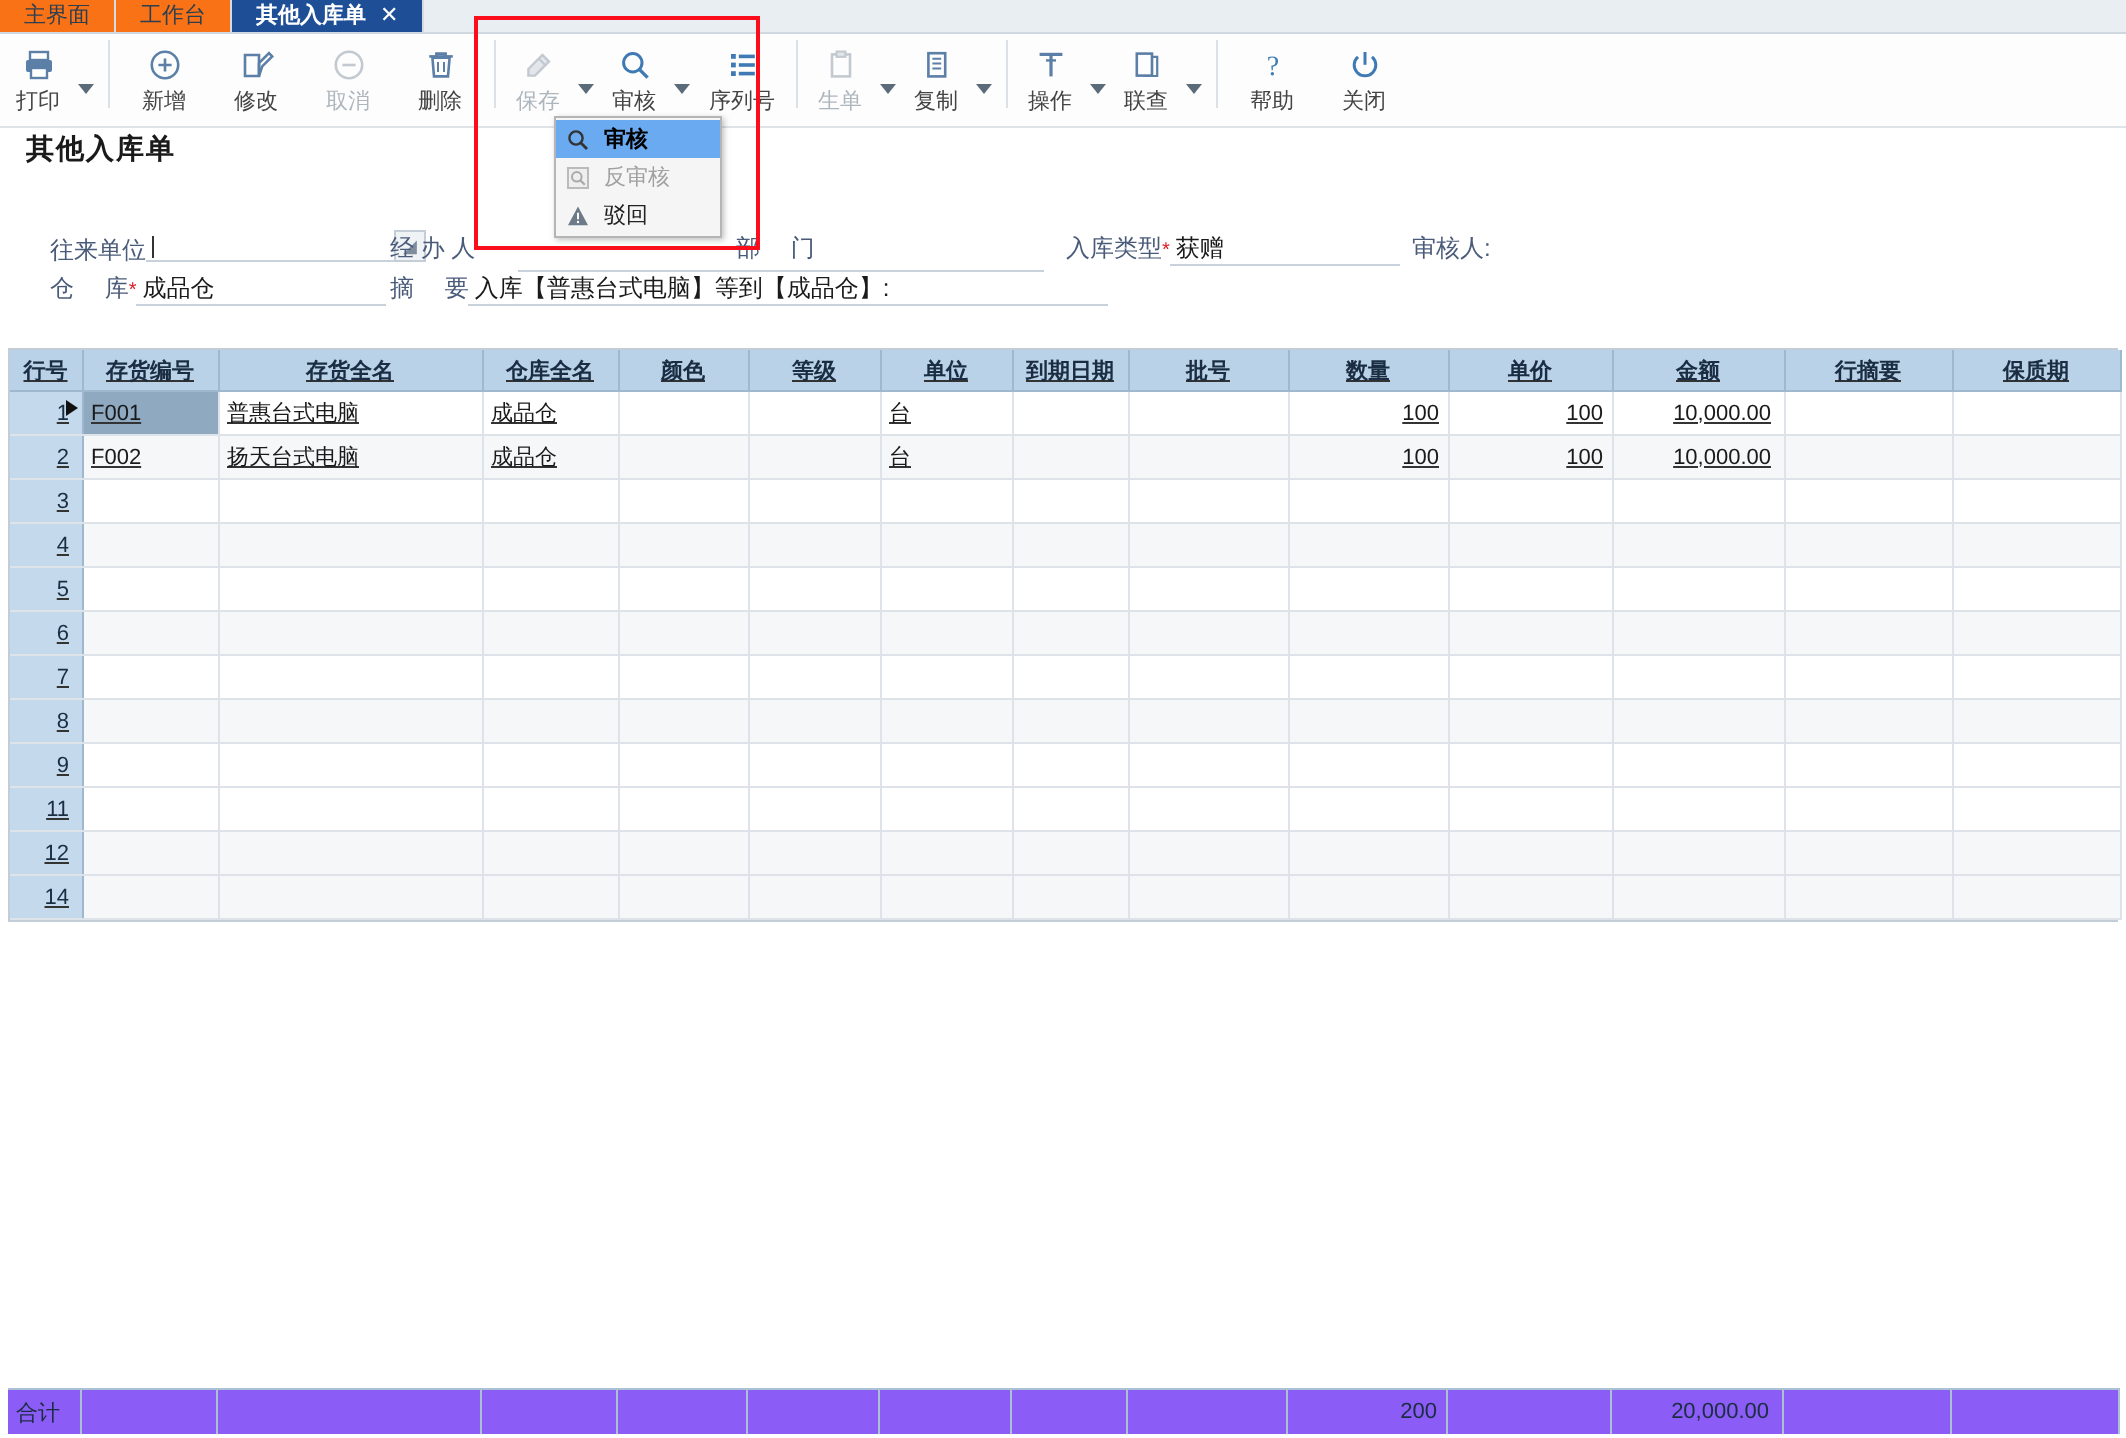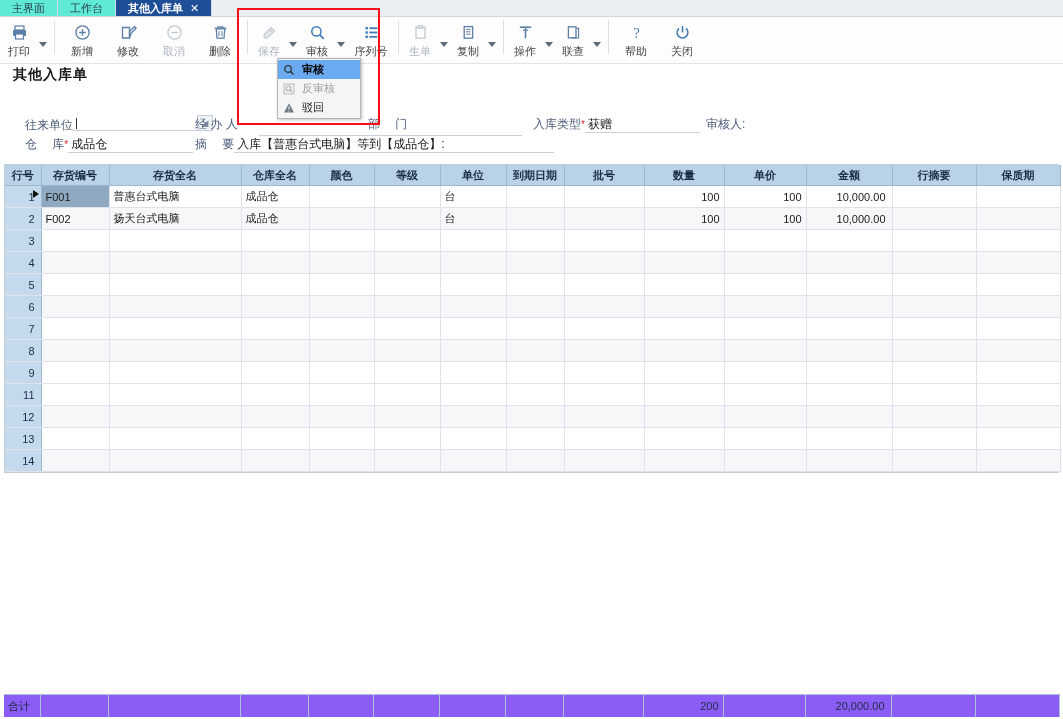--- a/index.html
+++ b/index.html
@@ -10,21 +10,21 @@
     font-size:12px;color:#333;
     -webkit-font-smoothing:antialiased;
   }
   .app{position:relative;width:1063px;height:719px;}
 
   
   .tabbar{height:16px;background:#e9eef3;display:flex;align-items:stretch;
           border-bottom:1px solid #cfd8e0;}
   .tab{display:flex;align-items:center;justify-content:center;
        padding:0 12px;font-size:11px;color:#2c3e50;
-       background:#5eead4;border-right:1px solid #d3dbe3;cursor:default;
+       background:#f97316;border-right:1px solid #d3dbe3;cursor:default;
        line-height:16px;white-space:nowrap;}
   .tab.active{background:#1e4f96;color:#fff;font-weight:bold;}
   .tab .close{margin-left:7px;font-size:11px;font-weight:bold;color:#fff;}
 
   
   .toolbar{height:46px;background:#fdfdfd;border-bottom:1px solid #dfe4e9;
            display:flex;align-items:flex-start;padding-left:2px;position:relative;}
   .tbitem{width:46px;height:46px;display:flex;flex-direction:column;
           align-items:center;justify-content:flex-start;padding-top:4px;
           box-sizing:border-box;position:relative;cursor:default;}
@@ -59,21 +59,21 @@
   .fld .flbl{color:#4a5b7a;white-space:nowrap;}
   .fld .star{color:#e01b24;font-size:10px;}
   .fld .line{border-bottom:1px solid #c9d2dc;height:15px;display:inline-flex;align-items:center;
              padding-left:3px;box-sizing:border-box;color:#1a1a1a;}
   .cursor{display:inline-block;width:1px;height:11px;background:#333;}
   .lookupbtn{width:14px;height:14px;border:1px solid #c5cdd6;background:#f0f3f6;
              display:inline-flex;align-items:center;justify-content:center;color:#7e8c9c;font-size:9px;
              margin-left:auto;}
 
   
-  .grid{position:absolute;left:4px;top:164px;width:1055px;border:1px solid #c3cdd7;box-sizing:border-box;}
+  .grid{position:absolute;left:4px;top:174px;width:1055px;border:1px solid #c3cdd7;box-sizing:border-box;text-decoration:underline;}
   table{border-collapse:collapse;width:100%;table-layout:fixed;font-size:11px;}
   thead th{background:#b9d2e8;color:#1b2d42;font-weight:bold;height:20px;
            border-right:1px solid #9fb8cf;border-bottom:1px solid #9fb8cf;
            text-align:center;padding:0 2px;overflow:hidden;white-space:nowrap;}
   tbody td{height:21px;border-right:1px solid #dde3e9;border-bottom:1px solid #dde3e9;
            padding:0 4px;overflow:hidden;white-space:nowrap;color:#1a1a1a;background:#fff;}
   tbody tr.alt td{background:#f6f7f8;}
   td.rownum{background:#c5d9ec !important;color:#1b2d42;text-align:right;padding-right:6px;
             border-right:1px solid #9fb8cf;position:relative;font-size:11px;}
   td.rownum .marker{position:absolute;right:2px;top:4px;width:0;height:0;
@@ -586,36 +586,20 @@
             <td></td>
             <td></td>
             <td></td>
             <td></td>
             <td class="num"></td>
             <td class="num"></td>
             <td class="amt"></td>
             <td></td>
             <td></td>
           </tr>
-          <tr>
-            <td class="rownum">13</td>
-            <td></td>
-            <td></td>
-            <td></td>
-            <td></td>
-            <td></td>
-            <td></td>
-            <td></td>
-            <td></td>
-            <td class="num"></td>
-            <td class="num"></td>
-            <td class="amt"></td>
-            <td></td>
-            <td></td>
-          </tr>
           <tr class="alt">
             <td class="rownum">14</td>
             <td></td>
             <td></td>
             <td></td>
             <td></td>
             <td></td>
             <td></td>
             <td></td>
             <td></td>

